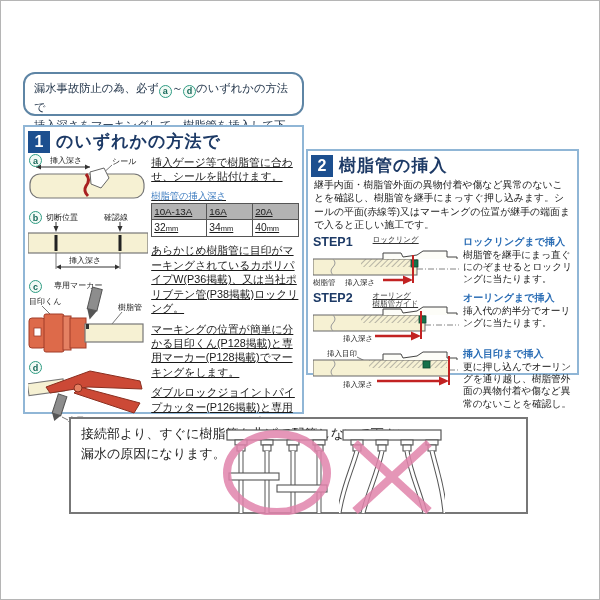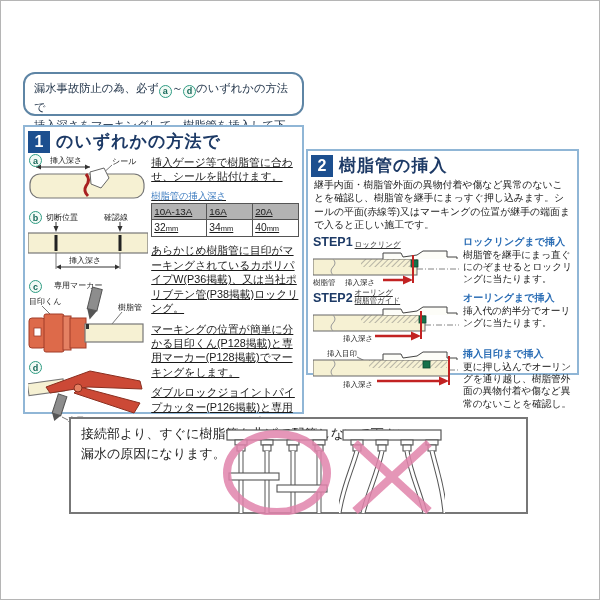--- a/index.html
+++ b/index.html
@@ -35,21 +35,21 @@
   .depth-table th,.depth-table td{border:1px solid #555;text-align:left;padding:1px 2px;}
   .depth-table th{background:#b3b3b3;font-size:9.8px;font-weight:normal;color:#1a1a1a;}
   .depth-table th.w1{width:52px;} .depth-table th.w2{width:42px;} .depth-table th.w3{width:42px;}
   .depth-table td{font-size:10.3px;background:#fff;}
   .unit{font-size:7.5px;}
 
   
   .sec2-intro{font-size:9.9px;line-height:1.36;margin:1px 5px 4px 6px;color:#1a1a1a;}
   .step-row{display:flex;margin:0 3px 1px 5px;}
   .step-diagram{width:150px;flex:0 0 150px;}
-  .step-label-row{display:flex;align-items:flex-end;gap:2px;height:13px;}
+  .step-label-row{display:flex;align-items:flex-start;gap:20px;height:13px;}
   .step-label{font-weight:bold;color:#1d3a66;font-size:12.5px;line-height:1;white-space:nowrap;}
   .step-sub{font-size:7.5px;color:#333;line-height:1.05;text-decoration:underline;}
   .step-text{flex:1;font-size:9.7px;line-height:1.28;color:#1a1a1a;}
   .step-heading{color:#2a6db5;font-weight:bold;font-size:10px;}
 
   
   .bottom-box{position:absolute;left:68px;top:416px;width:459px;height:97px;border:2px solid #777;
               box-sizing:border-box;background:#fff;}
   .bottom-text{position:absolute;left:10px;top:5px;font-size:13px;line-height:1.55;color:#222;}
   .diag-ok{position:absolute;left:150px;top:8px;}

